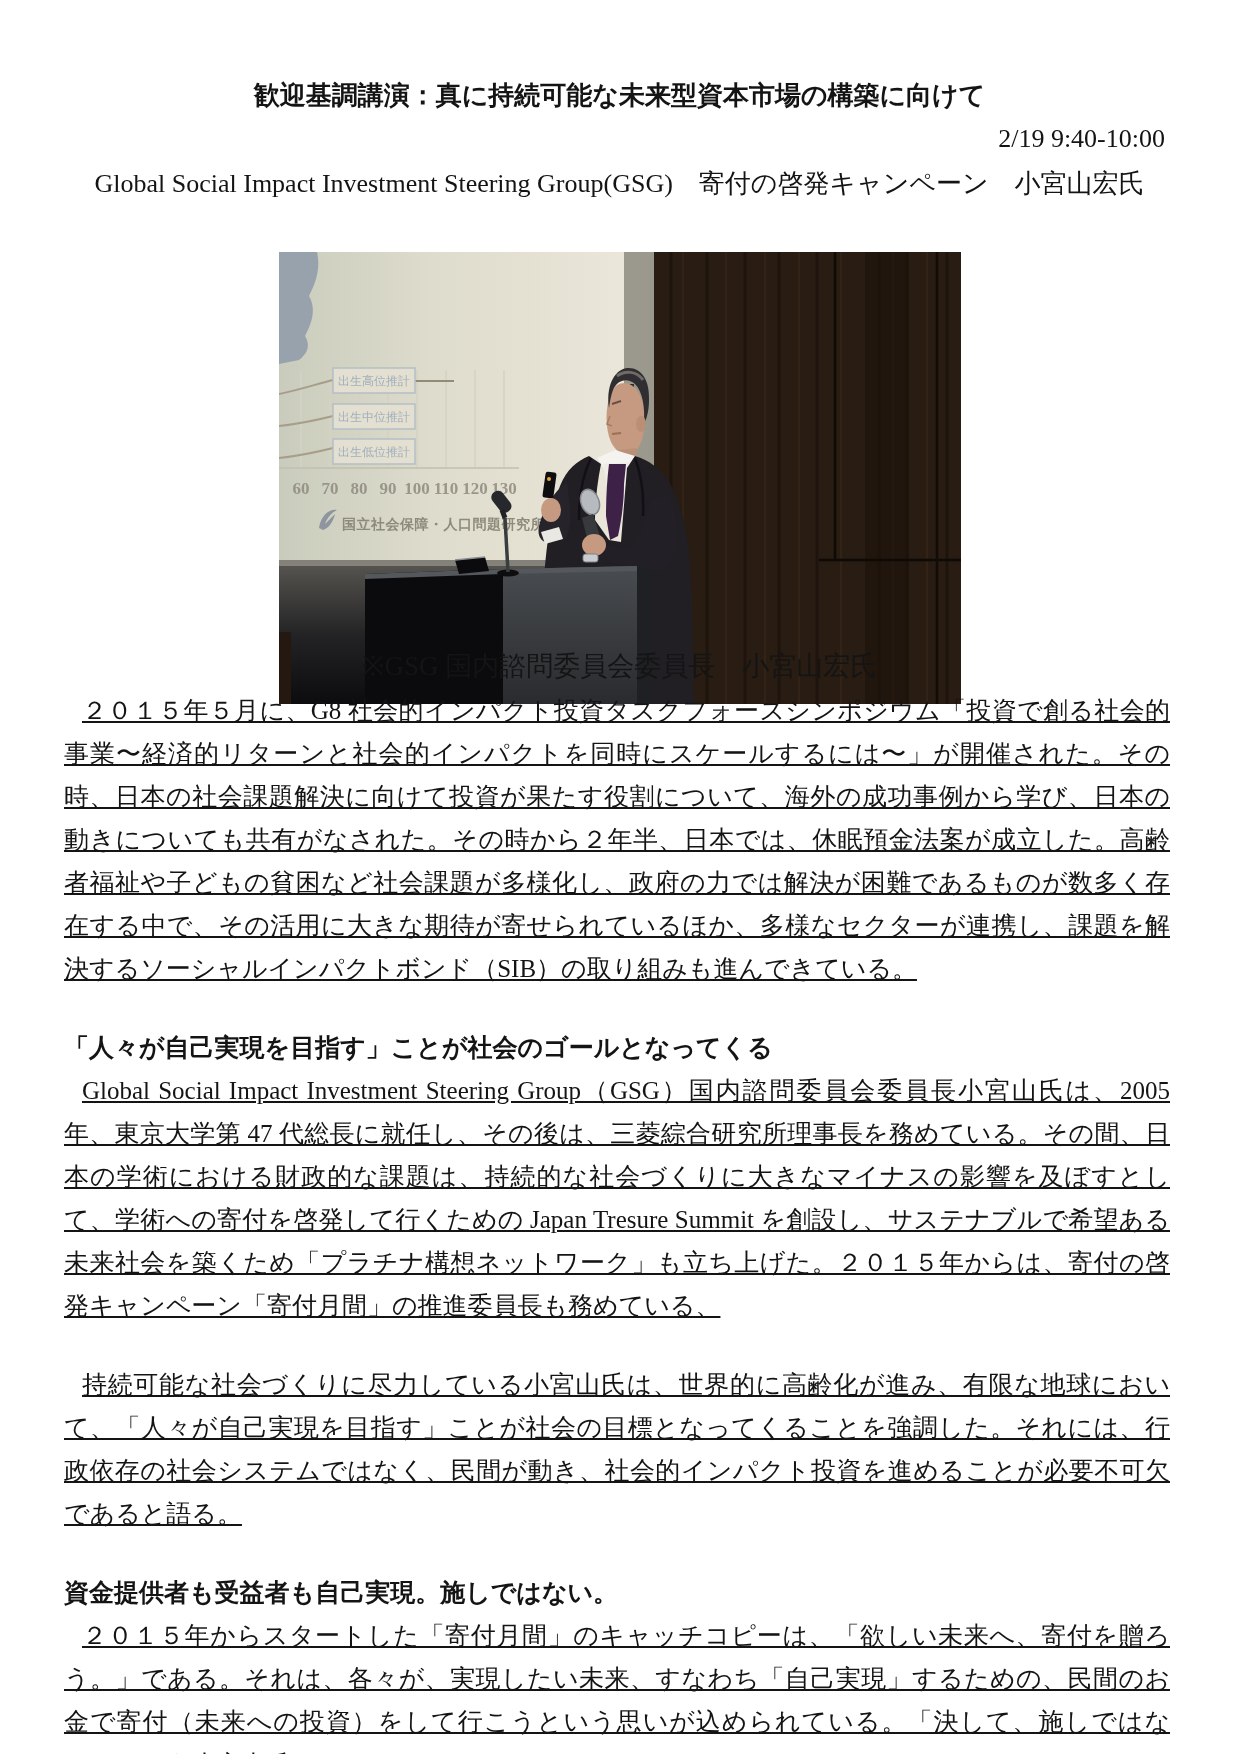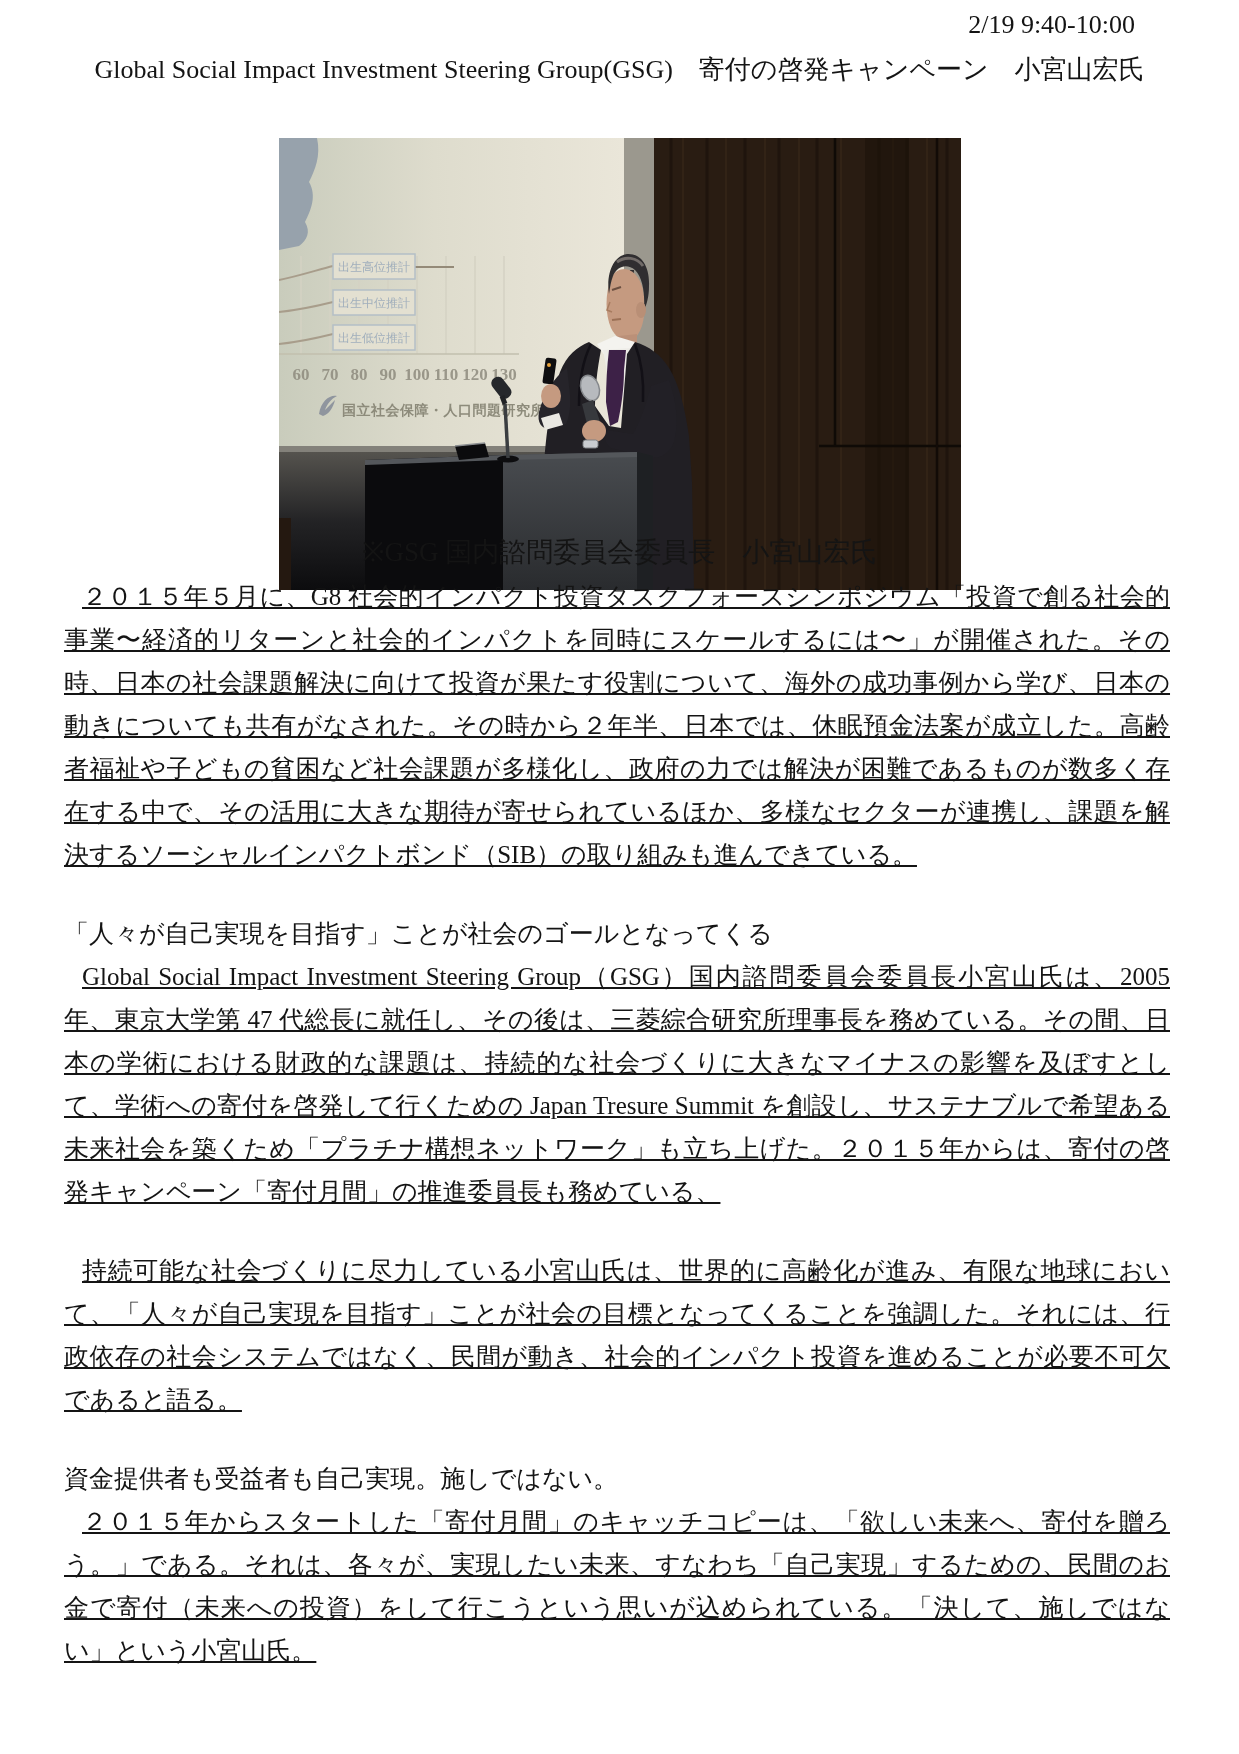--- a/index.html
+++ b/index.html
@@ -3,39 +3,40 @@
 <meta charset="utf-8">
 <style>
   html,body { margin:0; padding:0; background:#888; }
   .page {
     position:relative; width:1239px; height:1754px; margin:0 auto;
     background:#ffffff; overflow:hidden;
     font-family:"Liberation Serif","DejaVu Serif",serif;
     color:#141414;
   }
   .hdr-title { padding-top:78px; text-align:center; font-size:26px; font-weight:700; line-height:36px; }
-  .hdr-date  { margin-top:7px; padding-right:104px; text-align:right; font-size:26px; line-height:36px; }
+  .hdr-date  { margin-top:7px; padding-right:74px; text-align:right; font-size:26px; line-height:36px; }
   .hdr-speaker { margin-top:9px; text-align:center; font-size:26px; line-height:36px; }
   .photo-wrap { width:682px; height:384px; margin:50px auto 0 auto;text-align:center; }
   .photo-wrap svg { display:block; }
   .caption { margin-top:12px; text-align:center; font-size:27px; line-height:36px; }
   .body { margin:5px 69px 0 64px; font-size:25px; line-height:43px; text-align:justify; }
   .body p, .body h2 { margin:0; padding:0; font-size:25px; line-height:43px; }
-  .body h2 { font-weight:400; }
+  .body h2 { font-weight:700; }
   .body .indent { text-indent:18px;text-decoration:underline; }
   .gap { margin-top:36px !important; }
   .slide-label { font-size:12px; fill:#a0aebc; }
   .slide-tick  { font-size:17px; font-weight:700; fill:#8e8b7e; opacity:.85; }
   .slide-src   { font-size:14px; font-weight:700; fill:#8d8b7b; letter-spacing:.5px; }
 </style>
 </head>
 <body>
 
 <div class="page">
 
+  <div class="hdr-title">歓迎基調講演：真に持続可能な未来型資本市場の構築に向けて</div>
   <div class="hdr-date">2/19  9:40-10:00</div>
   <div class="hdr-speaker">Global Social Impact Investment Steering Group(GSG)　寄付の啓発キャンペーン　小宮山宏氏</div>
 
   <figure class="photo-wrap" style="margin-top:50px">
     <svg width="682" height="452" viewBox="0 0 682 452" xmlns="http://www.w3.org/2000/svg">
       <defs>
         <linearGradient id="scr" x1="0" y1="0" x2="1" y2="0">
           <stop offset="0" stop-color="#c9ccbc"></stop>
           <stop offset="0.45" stop-color="#dedccd"></stop>
           <stop offset="1" stop-color="#eae6d9"></stop>

